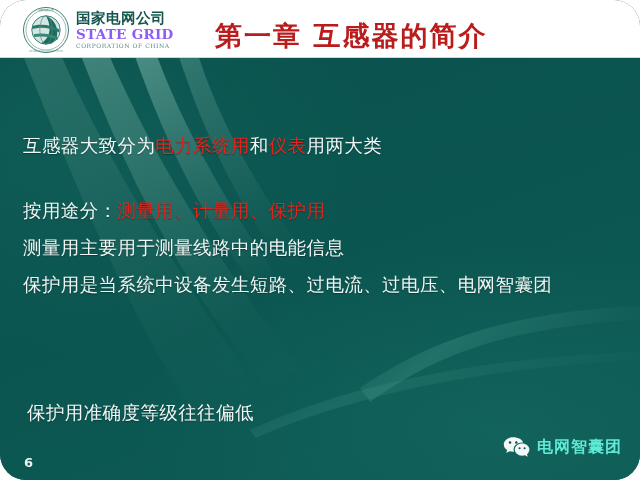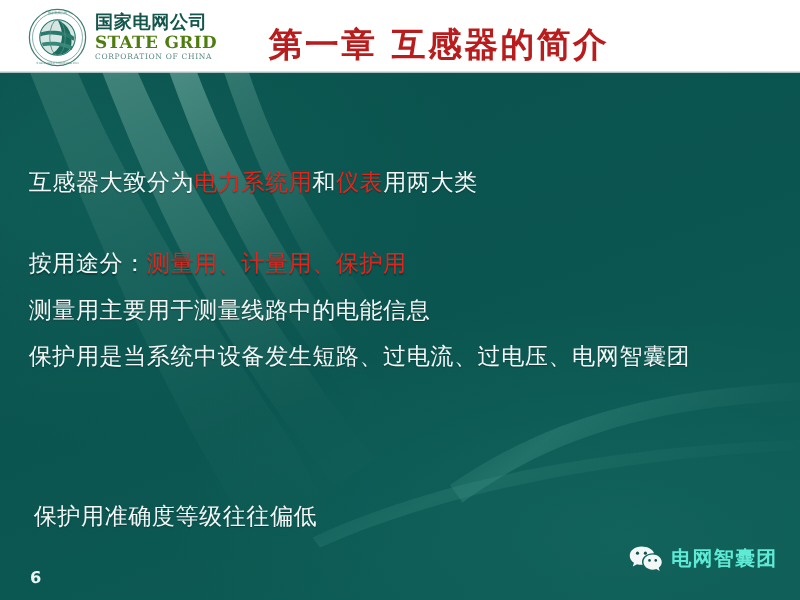--- a/index.html
+++ b/index.html
@@ -7,20 +7,21 @@
     padding: 0;
     background: #ffffff;
   }
   #slide {
     position: relative;
     width: 640px;
     height: 480px;
     overflow: hidden;
     font-family: "DejaVu Sans", "Liberation Sans", sans-serif;
     background: #0c5651;
+    border-radius: 26px;
   }
 
   
   .header {
     position: absolute;
     left: 0; top: 0;
     width: 640px;
     height: 58px;
     background: #ffffff;
     z-index: 6;
@@ -58,21 +59,21 @@
     letter-spacing: 0.5px;
     color: #14564d;
     white-space: nowrap;
   }
   .logo-en {
     font-size: 13.5px;
     font-weight: bold;
     font-family: "DejaVu Serif", "Liberation Serif", serif;
     letter-spacing: 0.3px;
     margin-top: 2px;
-    color: #4d7c0f;
+    color: #8b5cf6;
     white-space: nowrap;
   }
   .logo-sub {
     font-size: 6px;
     font-family: "DejaVu Serif", "Liberation Serif", serif;
     letter-spacing: 0.55px;
     margin-top: 2px;
     color: #5a8c84;
     white-space: nowrap;
   }

